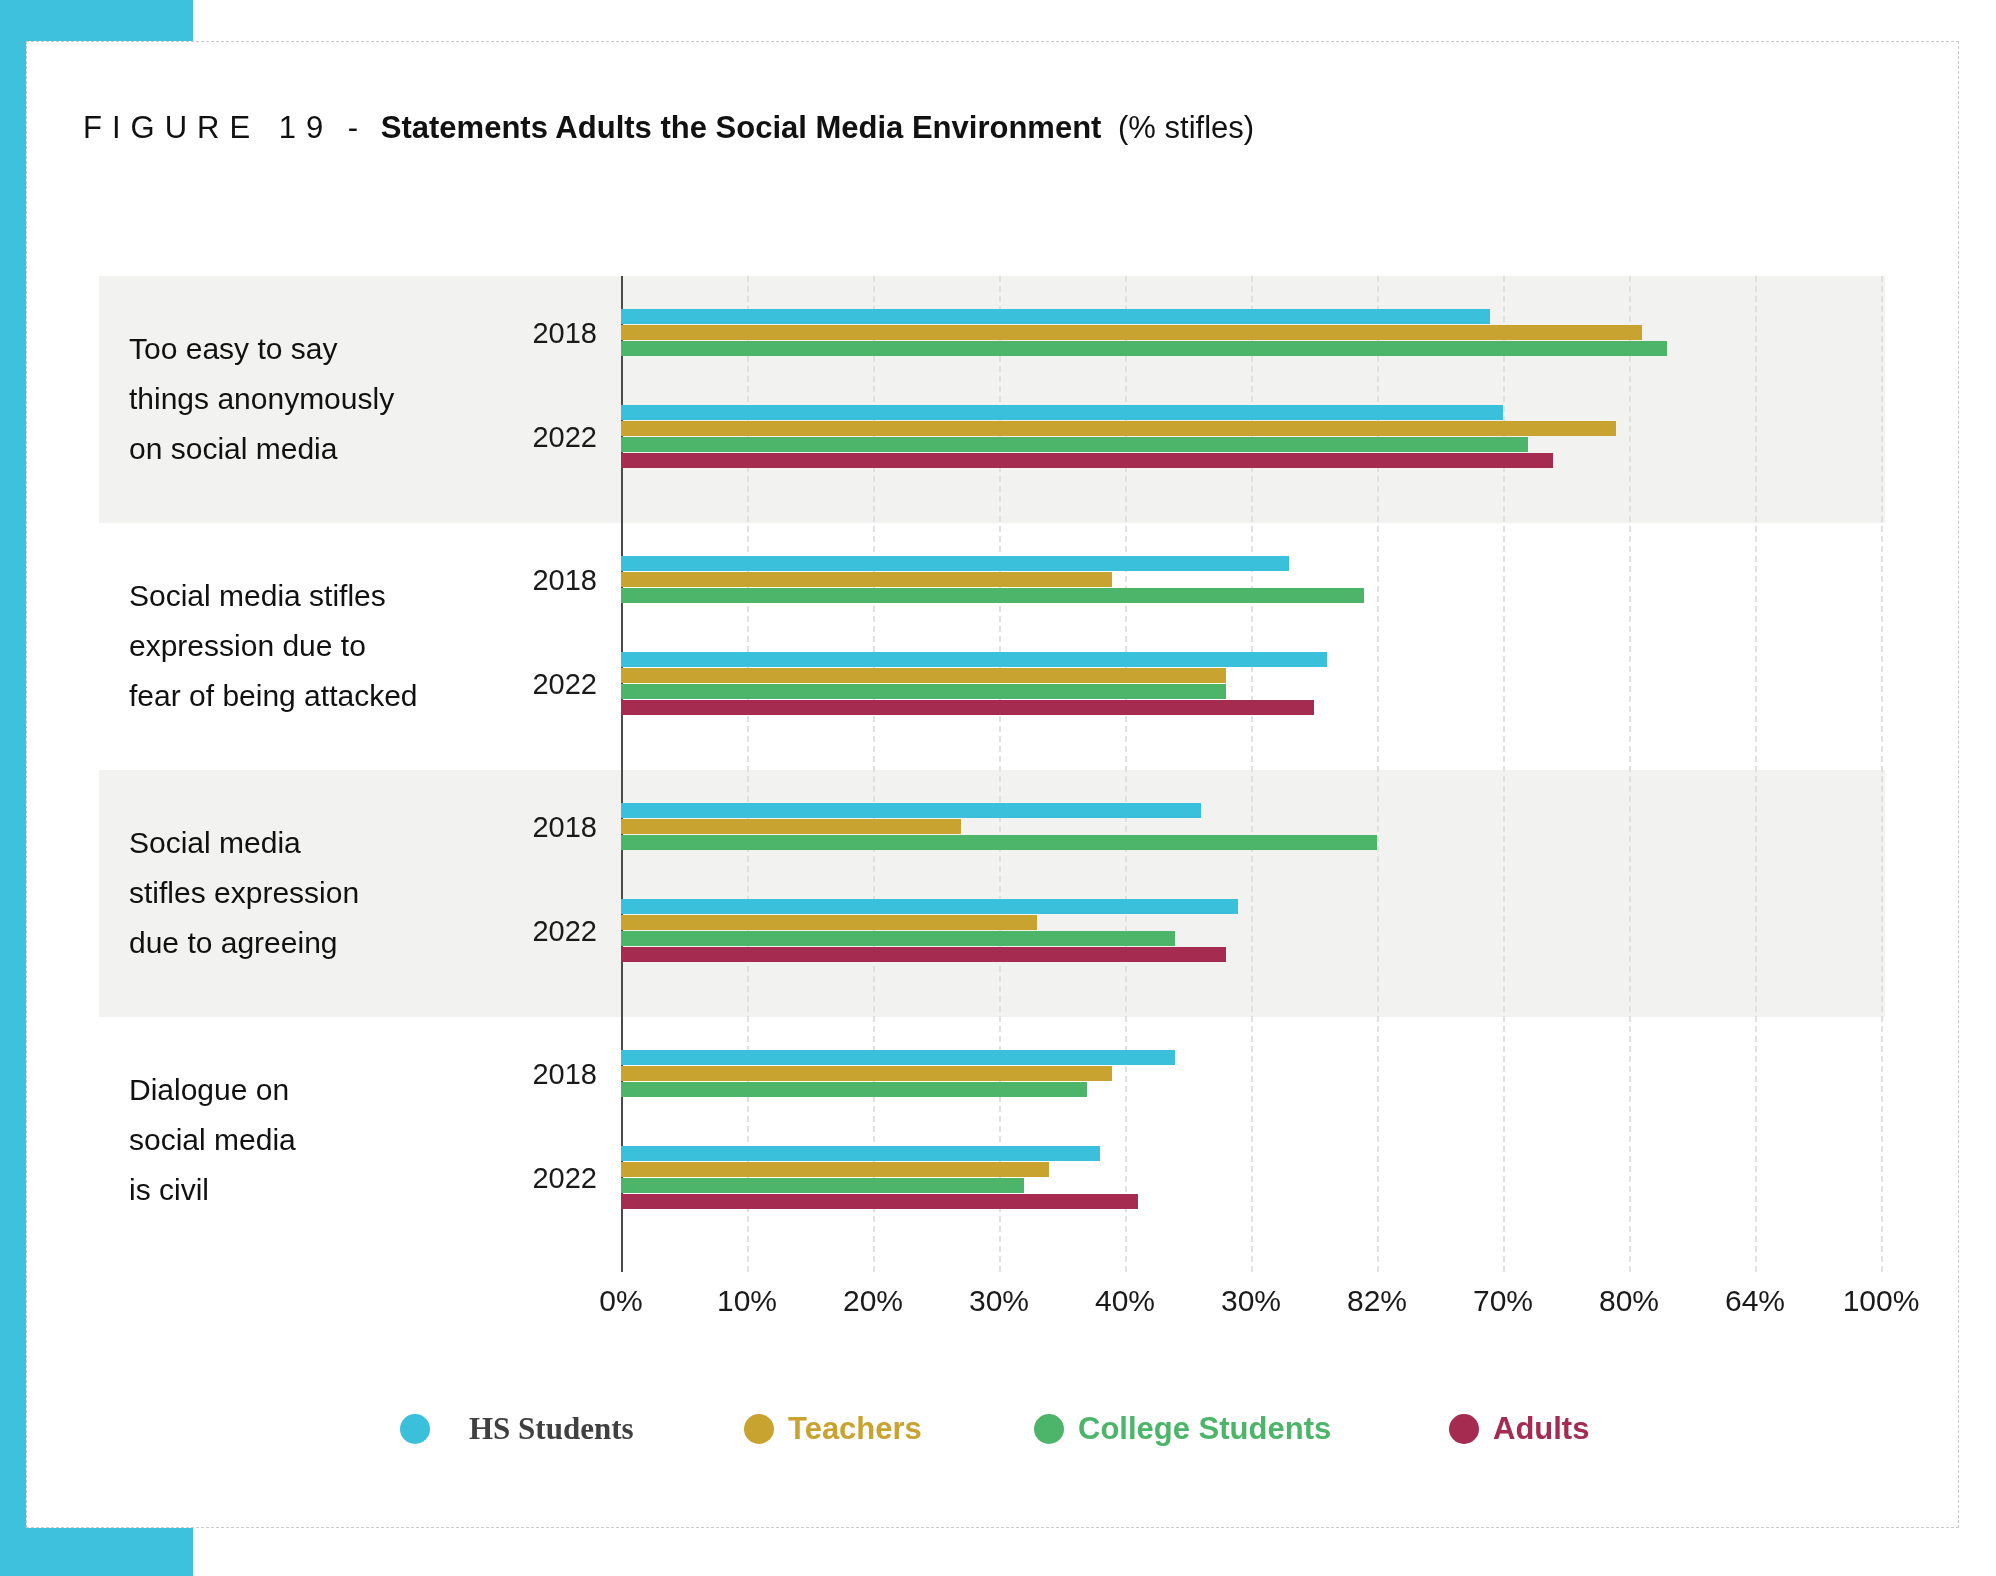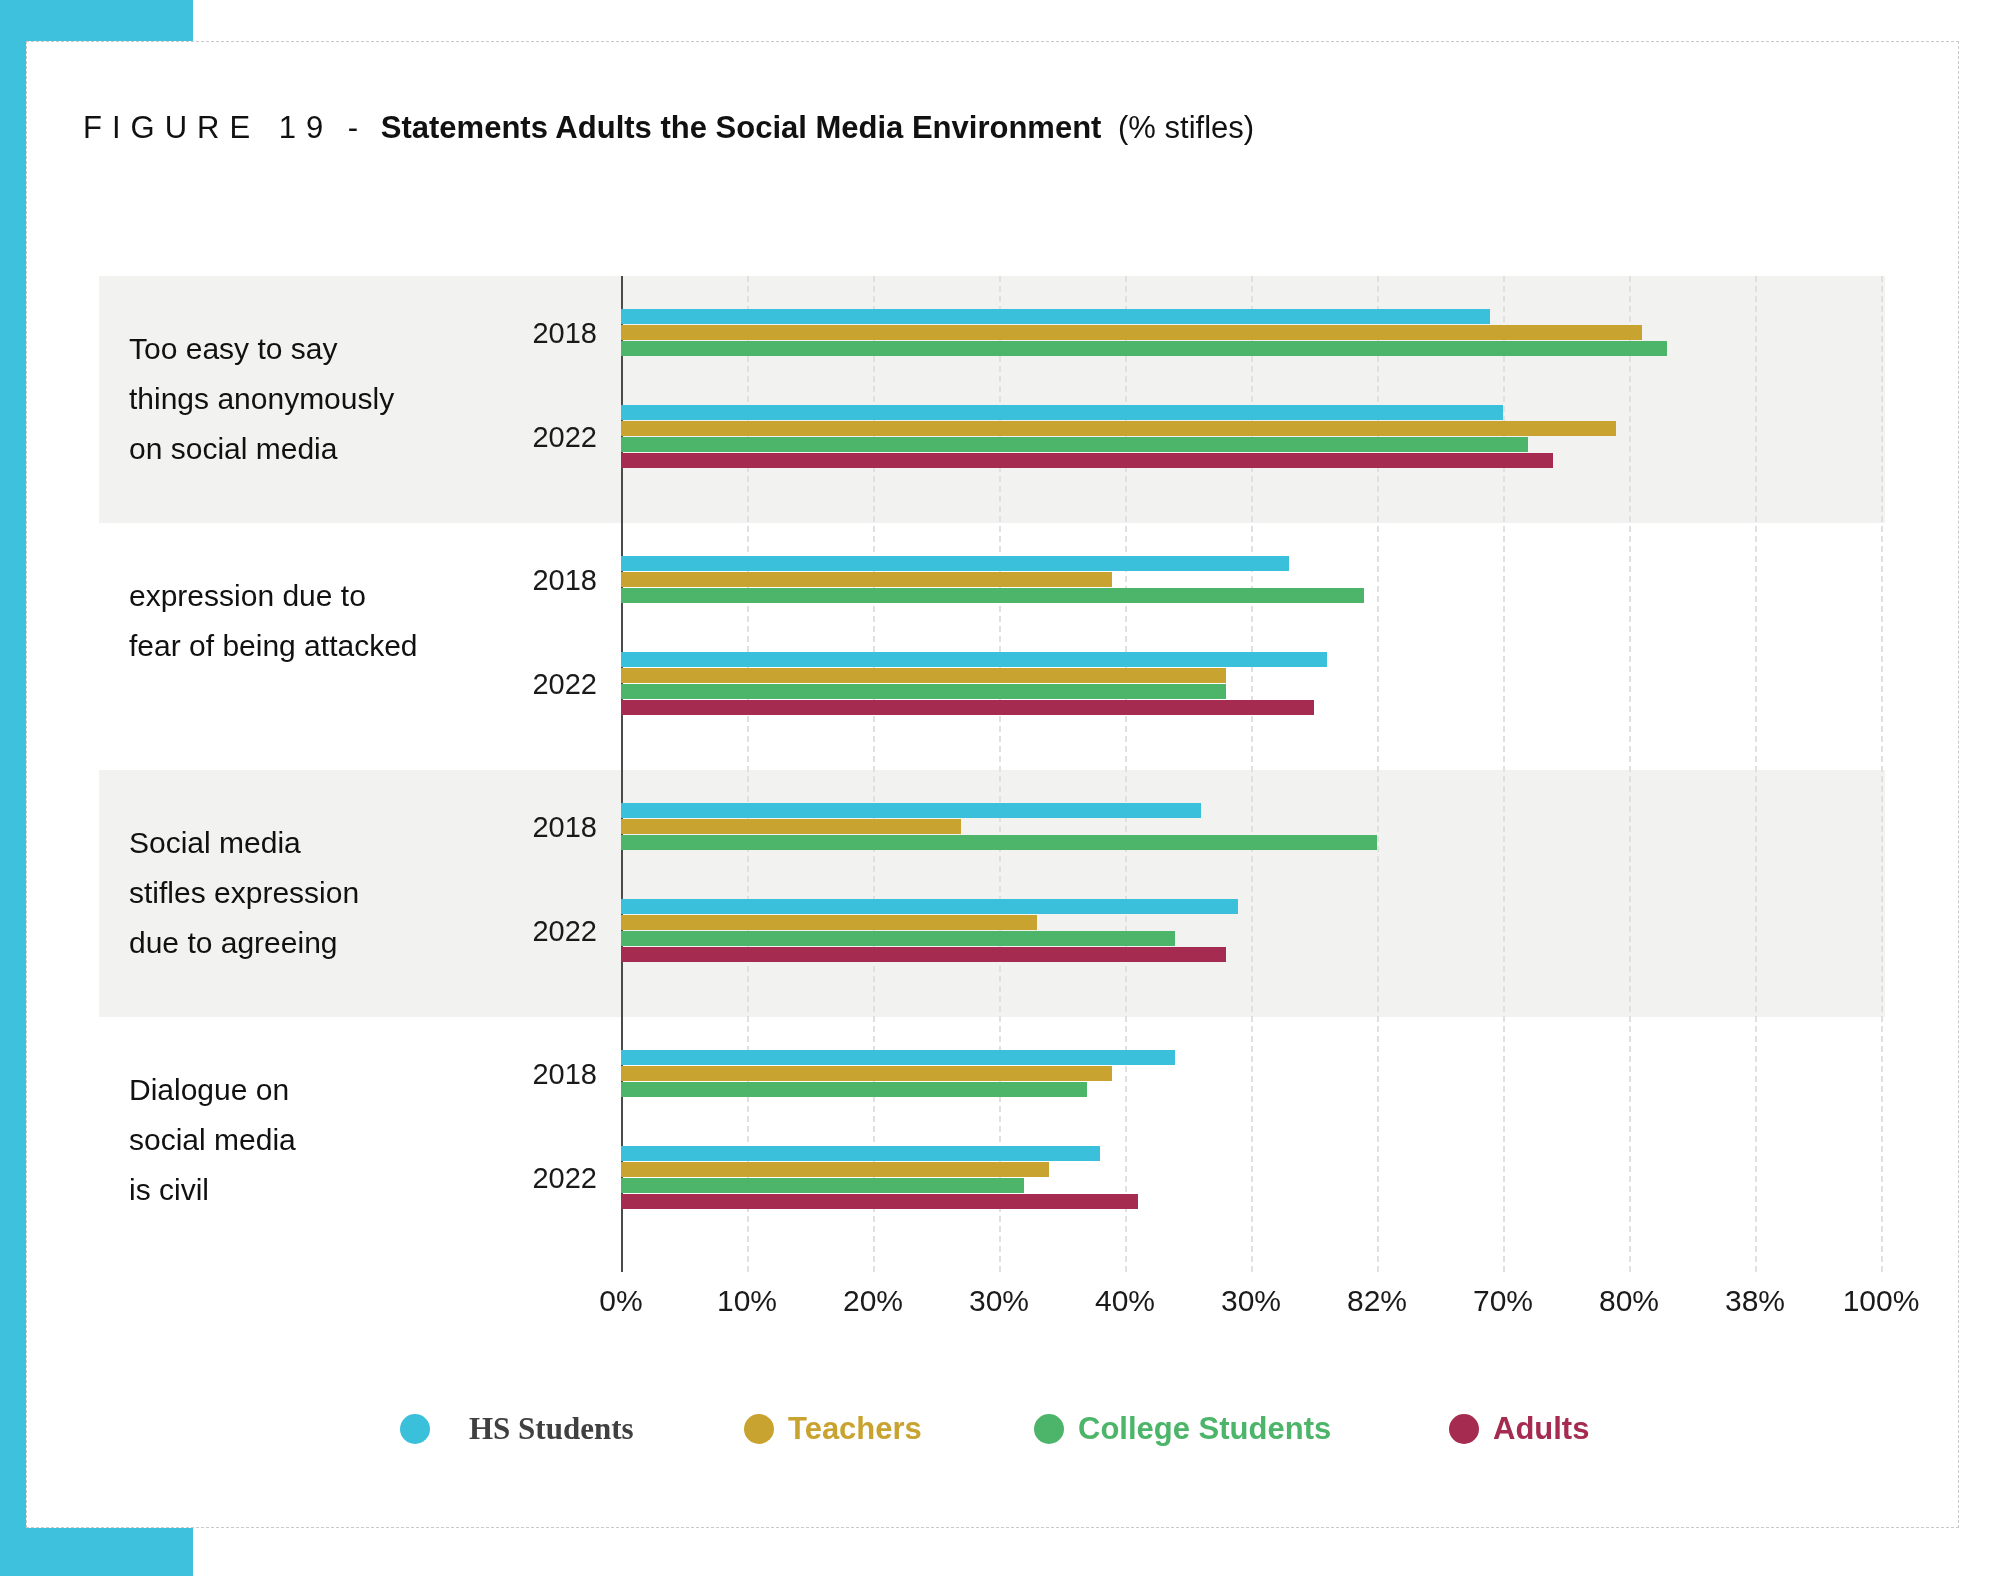--- a/index.html
+++ b/index.html
@@ -65,38 +65,39 @@
         <div class="tick-label" style="left: 1028px; top: 1242px;">40%</div>
         <div class="gridline" style="left: 1224px; top: 234px; height: 996px;"></div>
         <div class="tick-label" style="left: 1154px; top: 1242px;">30%</div>
         <div class="gridline" style="left: 1350px; top: 234px; height: 996px;"></div>
         <div class="tick-label" style="left: 1280px; top: 1242px;">82%</div>
         <div class="gridline" style="left: 1476px; top: 234px; height: 996px;"></div>
         <div class="tick-label" style="left: 1406px; top: 1242px;">70%</div>
         <div class="gridline" style="left: 1602px; top: 234px; height: 996px;"></div>
         <div class="tick-label" style="left: 1532px; top: 1242px;">80%</div>
         <div class="gridline" style="left: 1728px; top: 234px; height: 996px;"></div>
-        <div class="tick-label" style="left: 1658px; top: 1242px;">38%</div>
+        <div class="tick-label" style="left: 1658px; top: 1242px;">64%</div>
         <div class="gridline" style="left: 1854px; top: 234px; height: 996px;"></div>
         <div class="tick-label" style="left: 1784px; top: 1242px;">100%</div>
         <div class="group-label" style="top: 282px;">
           <div>Too easy to say</div>
           <div>things anonymously</div>
           <div>on social media</div>
         </div>
         <div class="year-label" style="top: 272px;">2018</div>
         <div class="bar" style="left: 594px; top: 267px; width: 869px; background: rgb(59, 192, 219);"></div>
         <div class="bar" style="left: 594px; top: 283px; width: 1021px; background: rgb(200, 163, 48);"></div>
         <div class="bar" style="left: 594px; top: 299px; width: 1046px; background: rgb(76, 181, 106);"></div>
         <div class="year-label" style="top: 376px;">2022</div>
         <div class="bar" style="left: 594px; top: 363px; width: 882px; background: rgb(59, 192, 219);"></div>
         <div class="bar" style="left: 594px; top: 379px; width: 995px; background: rgb(200, 163, 48);"></div>
         <div class="bar" style="left: 594px; top: 395px; width: 907px; background: rgb(76, 181, 106);"></div>
         <div class="bar" style="left: 594px; top: 411px; width: 932px; background: rgb(165, 44, 80);"></div>
         <div class="group-label" style="top: 529px;">
+          <div>Social media stifles</div>
           <div>expression due to</div>
           <div>fear of being attacked</div>
         </div>
         <div class="year-label" style="top: 519px;">2018</div>
         <div class="bar" style="left: 594px; top: 514px; width: 668px; background: rgb(59, 192, 219);"></div>
         <div class="bar" style="left: 594px; top: 530px; width: 491px; background: rgb(200, 163, 48);"></div>
         <div class="bar" style="left: 594px; top: 546px; width: 743px; background: rgb(76, 181, 106);"></div>
         <div class="year-label" style="top: 623px;">2022</div>
         <div class="bar" style="left: 594px; top: 610px; width: 706px; background: rgb(59, 192, 219);"></div>
         <div class="bar" style="left: 594px; top: 626px; width: 605px; background: rgb(200, 163, 48);"></div>

